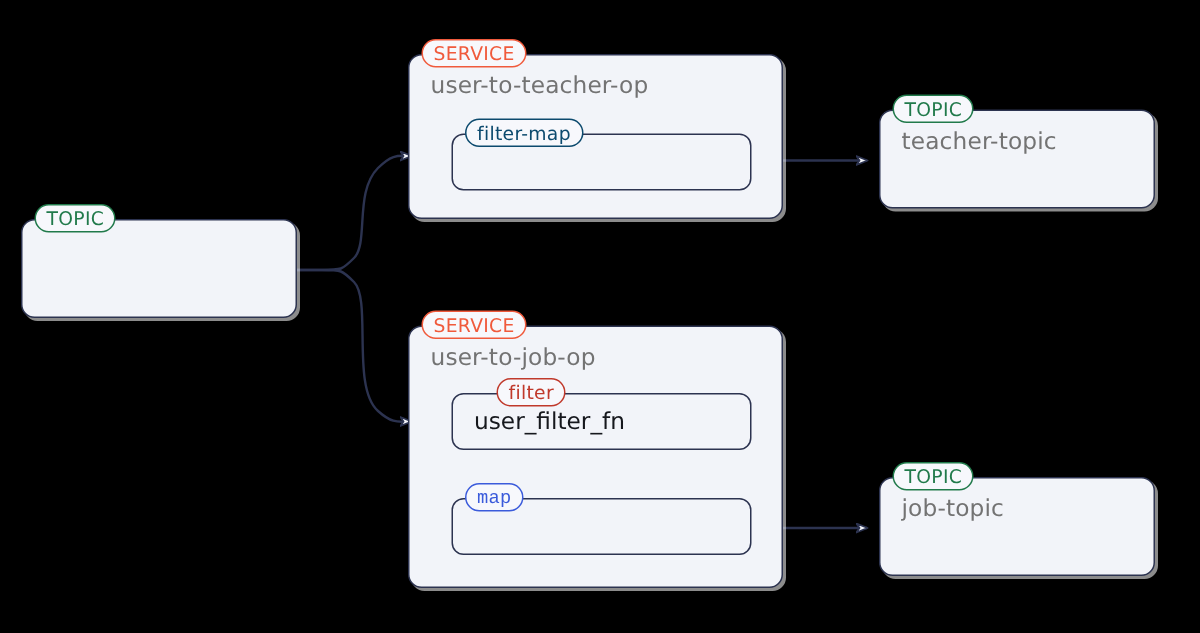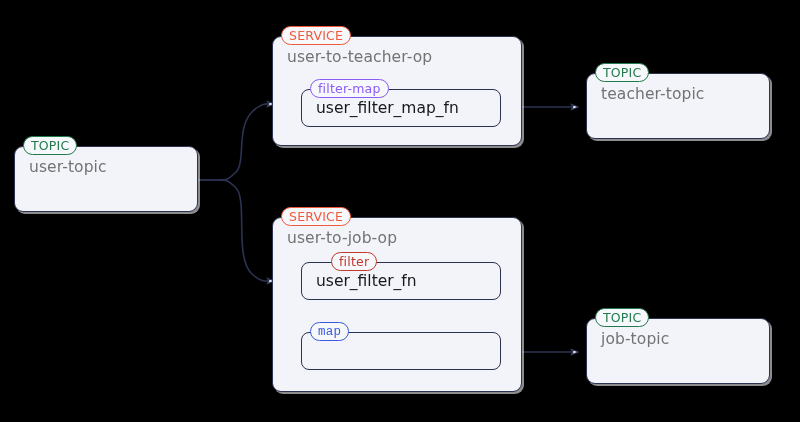--- a/index.html
+++ b/index.html
@@ -60,21 +60,21 @@
     border: 1.5px solid currentColor;
     background: #f7f8fc;
     font-size: 12.5px;
     font-weight: 500;
     letter-spacing: 0.2px;
     white-space: nowrap;
     box-sizing: border-box;
   }
   .badge-topic   { color: #217a4b; }
   .badge-service { color: #f05a3c; }
-  .badge-filtermap { color: #8b5cf6; }
+  .badge-filtermap { color: #0c4a6e; }
   .badge-filter  { color: #c0392b; margin-left: 21px; }
   .badge-map     { color: #3b5bdb; font-family: Liberation Mono, monospace; }
 
   
   .op-box {
     position: absolute;
     background: #f2f4f9;
     border: 1.6px solid #2c3350;
     border-radius: 8px;
     box-sizing: border-box;
@@ -111,30 +111,28 @@
       <path d="M500,107 L578,107" marker-end="url(#arrow)"></path>
 
       <path d="M398,296 L398,326"></path>
 
       <path d="M500,352 L578,352" marker-end="url(#arrow)"></path>
     </g>
   </svg>
 
   <div class="node" style="left:14px; top:146px; width:184px; height:66px;">
     <span class="badge badge-topic">TOPIC</span>
-    <span class="node-title">user-topic</span>
   </div>
 
   <div class="node" style="left:272px; top:36px; width:250px; height:110px;">
     <span class="badge badge-service">SERVICE</span>
     <span class="node-title">user-to-teacher-op</span>
 
     <div class="op-box" style="left:28px; top:52px; width:200px; height:38px;">
       <span class="badge badge-filtermap">filter-map</span>
-      <span class="op-title">user_filter_map_fn</span>
     </div>
   </div>
 
   <div class="node" style="left:586px; top:73px; width:184px; height:66px;">
     <span class="badge badge-topic">TOPIC</span>
     <span class="node-title">teacher-topic</span>
   </div>
 
   <div class="node" style="left:272px; top:217px; width:250px; height:175px;">
     <span class="badge badge-service">SERVICE</span>

